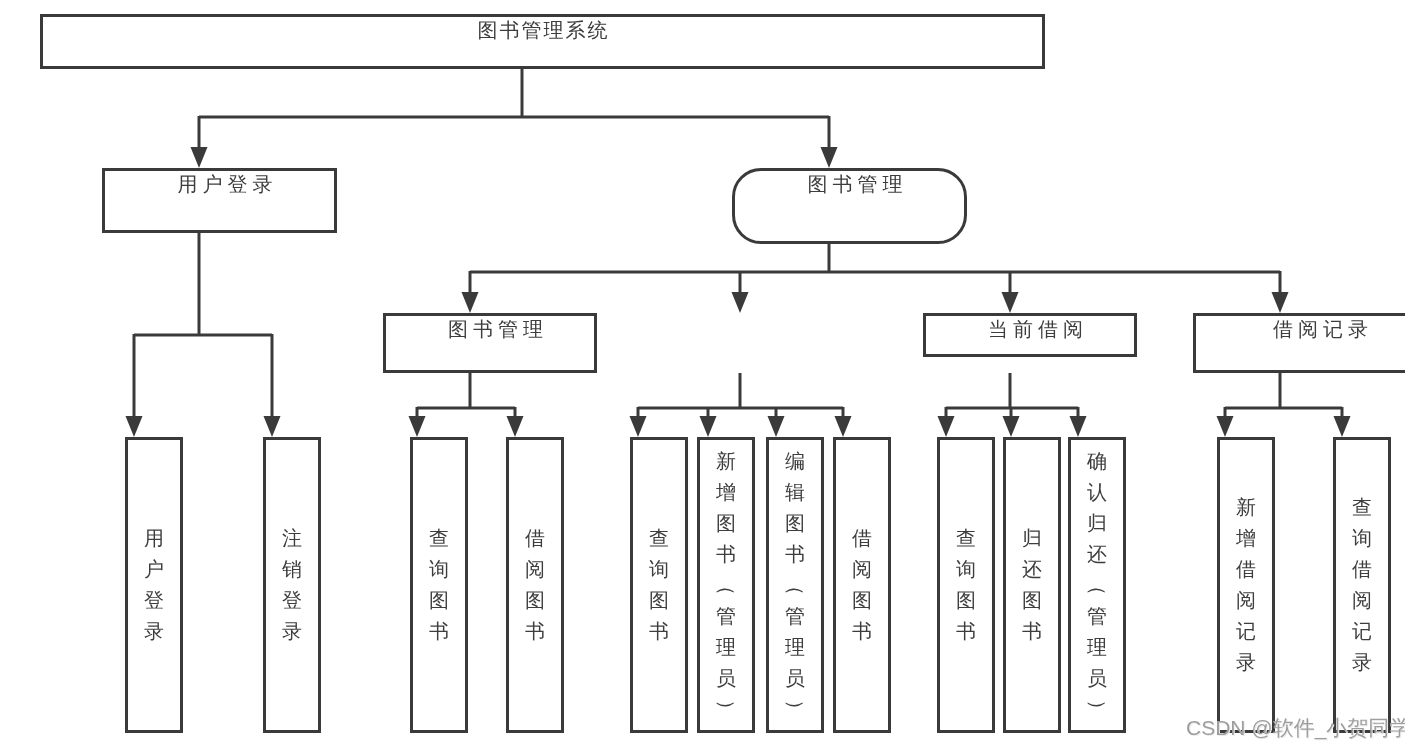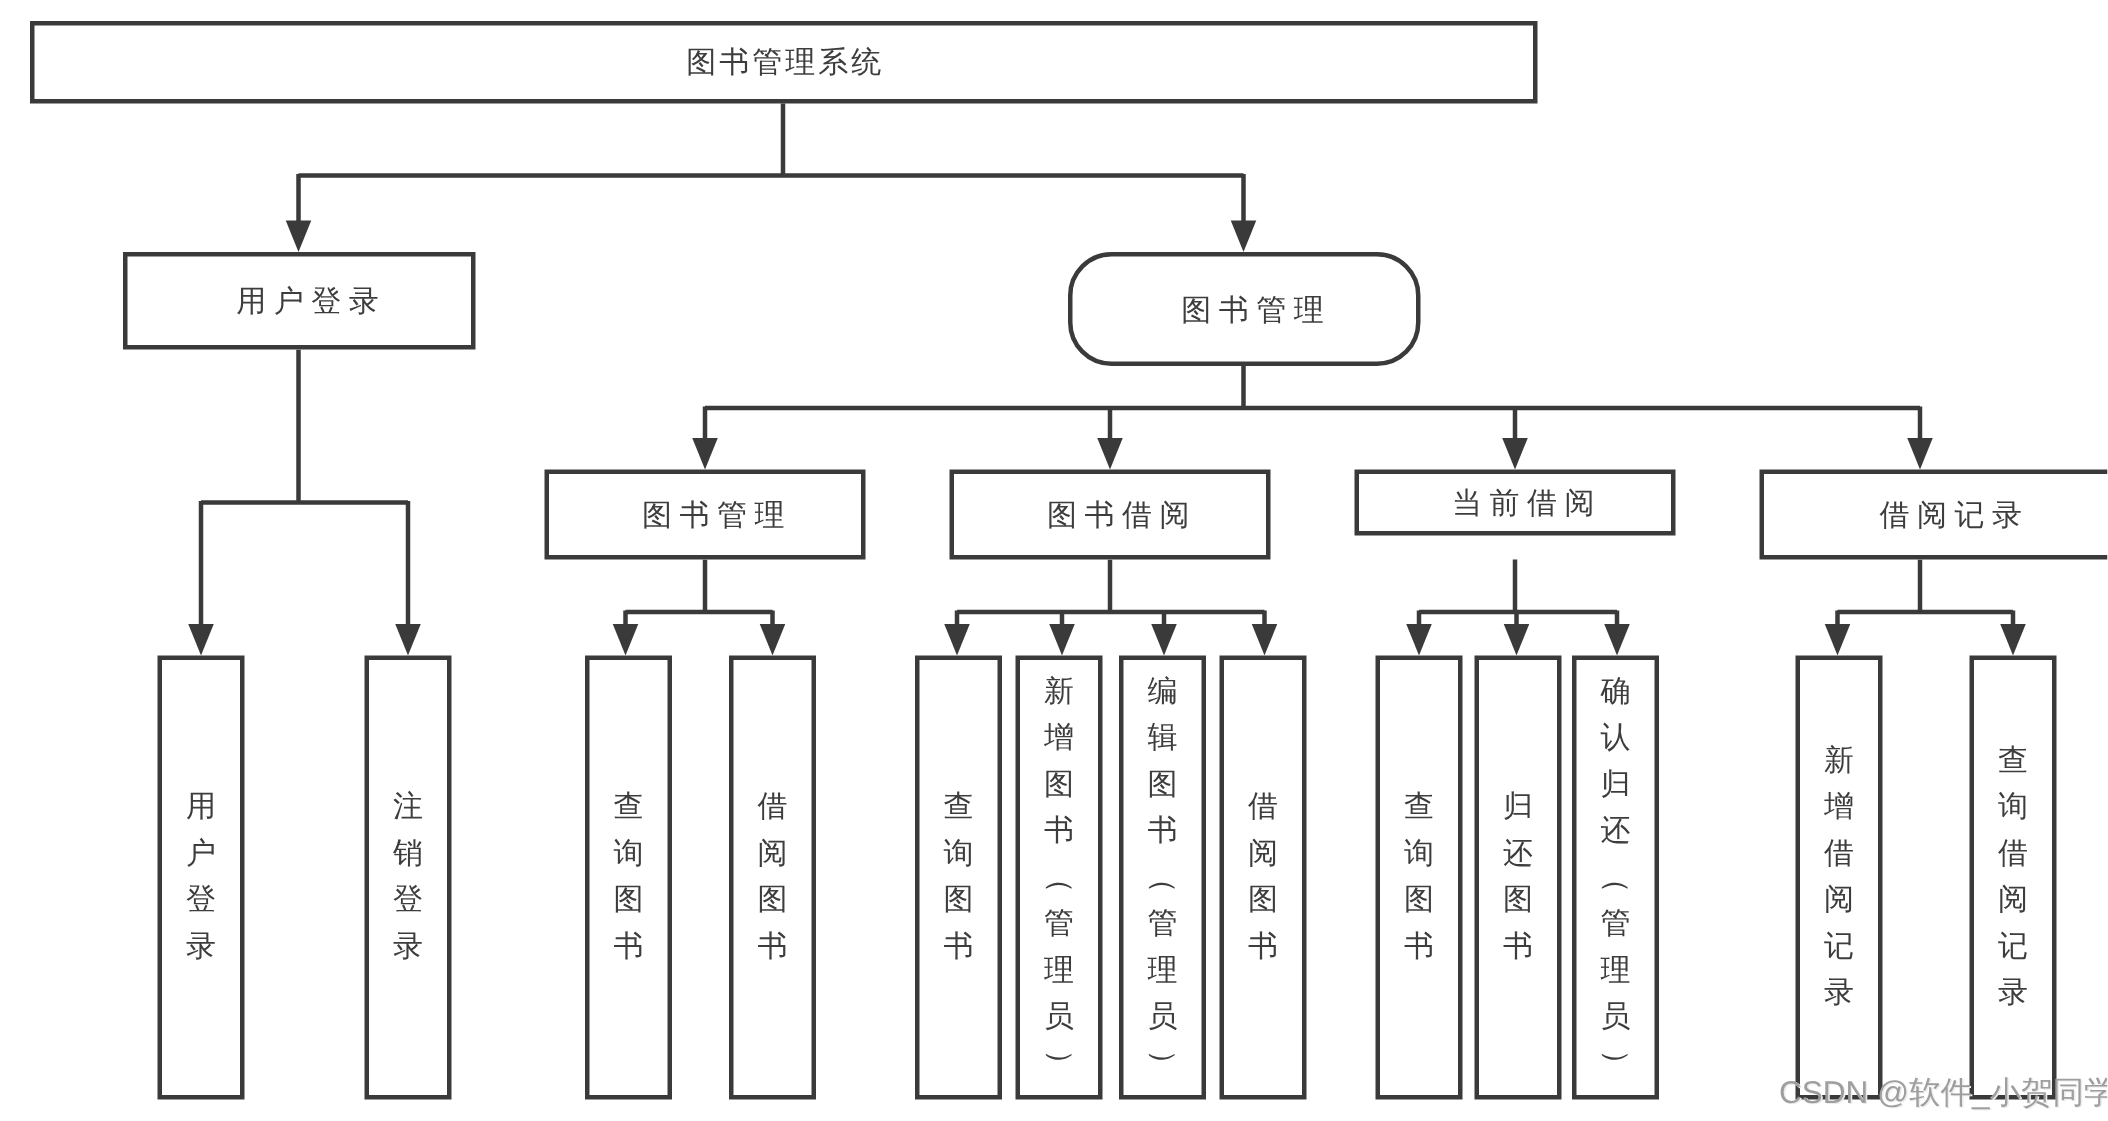--- a/index.html
+++ b/index.html
@@ -10,23 +10,23 @@
     height: 747px;
     background: #ffffff;
     font-family: "Liberation Sans", sans-serif;
     overflow: hidden;
   }
   .node {
     position: absolute;
     border: 3px solid #3a3a3a;
     background: #ffffff;
     display: flex;
-    align-items: center;
     justify-content: center;
     color: #3d3d3d;
+    margin-left: 20px;
   }
   .node-h {
     font-size: 20px;
     letter-spacing: 5px;
     padding-left: 16px;
     white-space: nowrap;
   }
   .node-root { letter-spacing: 2px; padding-left: 2px; }
   .leaf {
     flex-direction: column;
@@ -142,23 +142,20 @@
   <div class="node node-h" style="left:82px; top:168px; width:235px; height:65px;">
     <span>用户登录</span>
   </div>
   <div class="node node-h" style="left:712px; top:168px; width:235px; height:76px;border-radius:29px;">
     <span>图书管理</span>
   </div>
 
   <div class="node node-h" style="left:363px; top:313px; width:214px; height:60px;">
     <span>图书管理</span>
   </div>
-  <div class="node node-h" style="left:633px; top:313px; width:214px; height:60px;">
-    <span>图书借阅</span>
-  </div>
   <div class="node node-h" style="left:903px; top:313px; width:214px; height:44px;">
     <span>当前借阅</span>
   </div>
   <div class="node node-h" style="left:1173px; top:313px; width:244px; height:60px;">
     <span>借阅记录</span>
   </div>
 
   <div class="node leaf" style="left:105px;">
       <div class="vchar">用</div>
       <div class="vchar">户</div>

